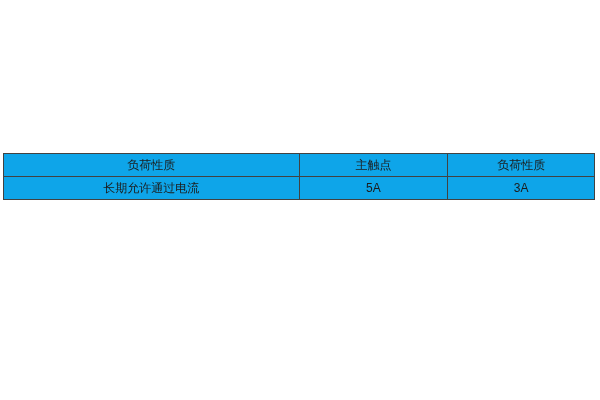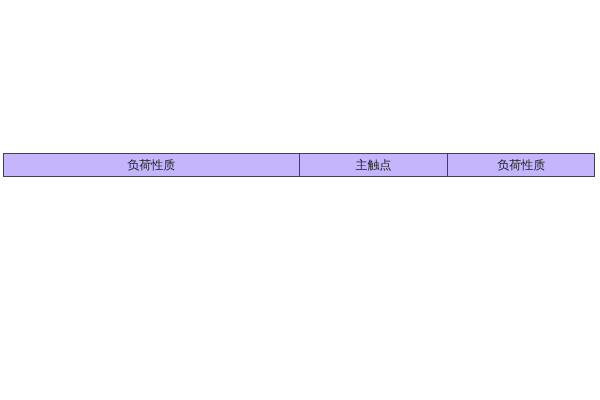--- a/index.html
+++ b/index.html
@@ -17,21 +17,21 @@
   .spec-table-wrap {
     position: absolute;
     left: 3px;
     top: 153px;
     width: 592px;
   }
   table.spec-table {
     width: 100%;
     border-collapse: collapse;
     table-layout: fixed;
-    background: #c4b5fd;
+    background: #0ea5e9;
   }
   table.spec-table col.col-load   { width: 50%; }
   table.spec-table col.col-main   { width: 25.2%; }
   table.spec-table col.col-signal { width: 24.8%; }
   table.spec-table th,
   table.spec-table td {
     border: 1px solid #424242;
     height: 22px;
     padding: 0 4px;
     text-align: center;
@@ -55,15 +55,20 @@
       <col class="col-signal">
     </colgroup>
     <thead>
       <tr>
         <th>负荷性质</th>
         <th>主触点</th>
         <th>负荷性质</th>
       </tr>
     </thead>
     <tbody>
+      <tr>
+        <td>长期允许通过电流</td>
+        <td>5A</td>
+        <td>3A</td>
+      </tr>
     </tbody>
   </table>
 </div>
 
 </body></html>

